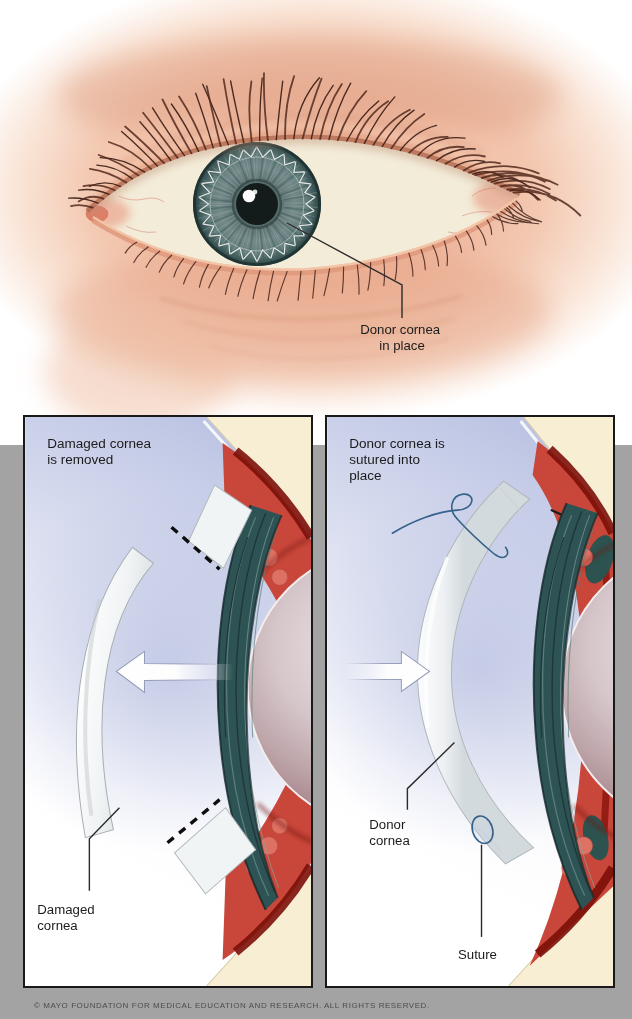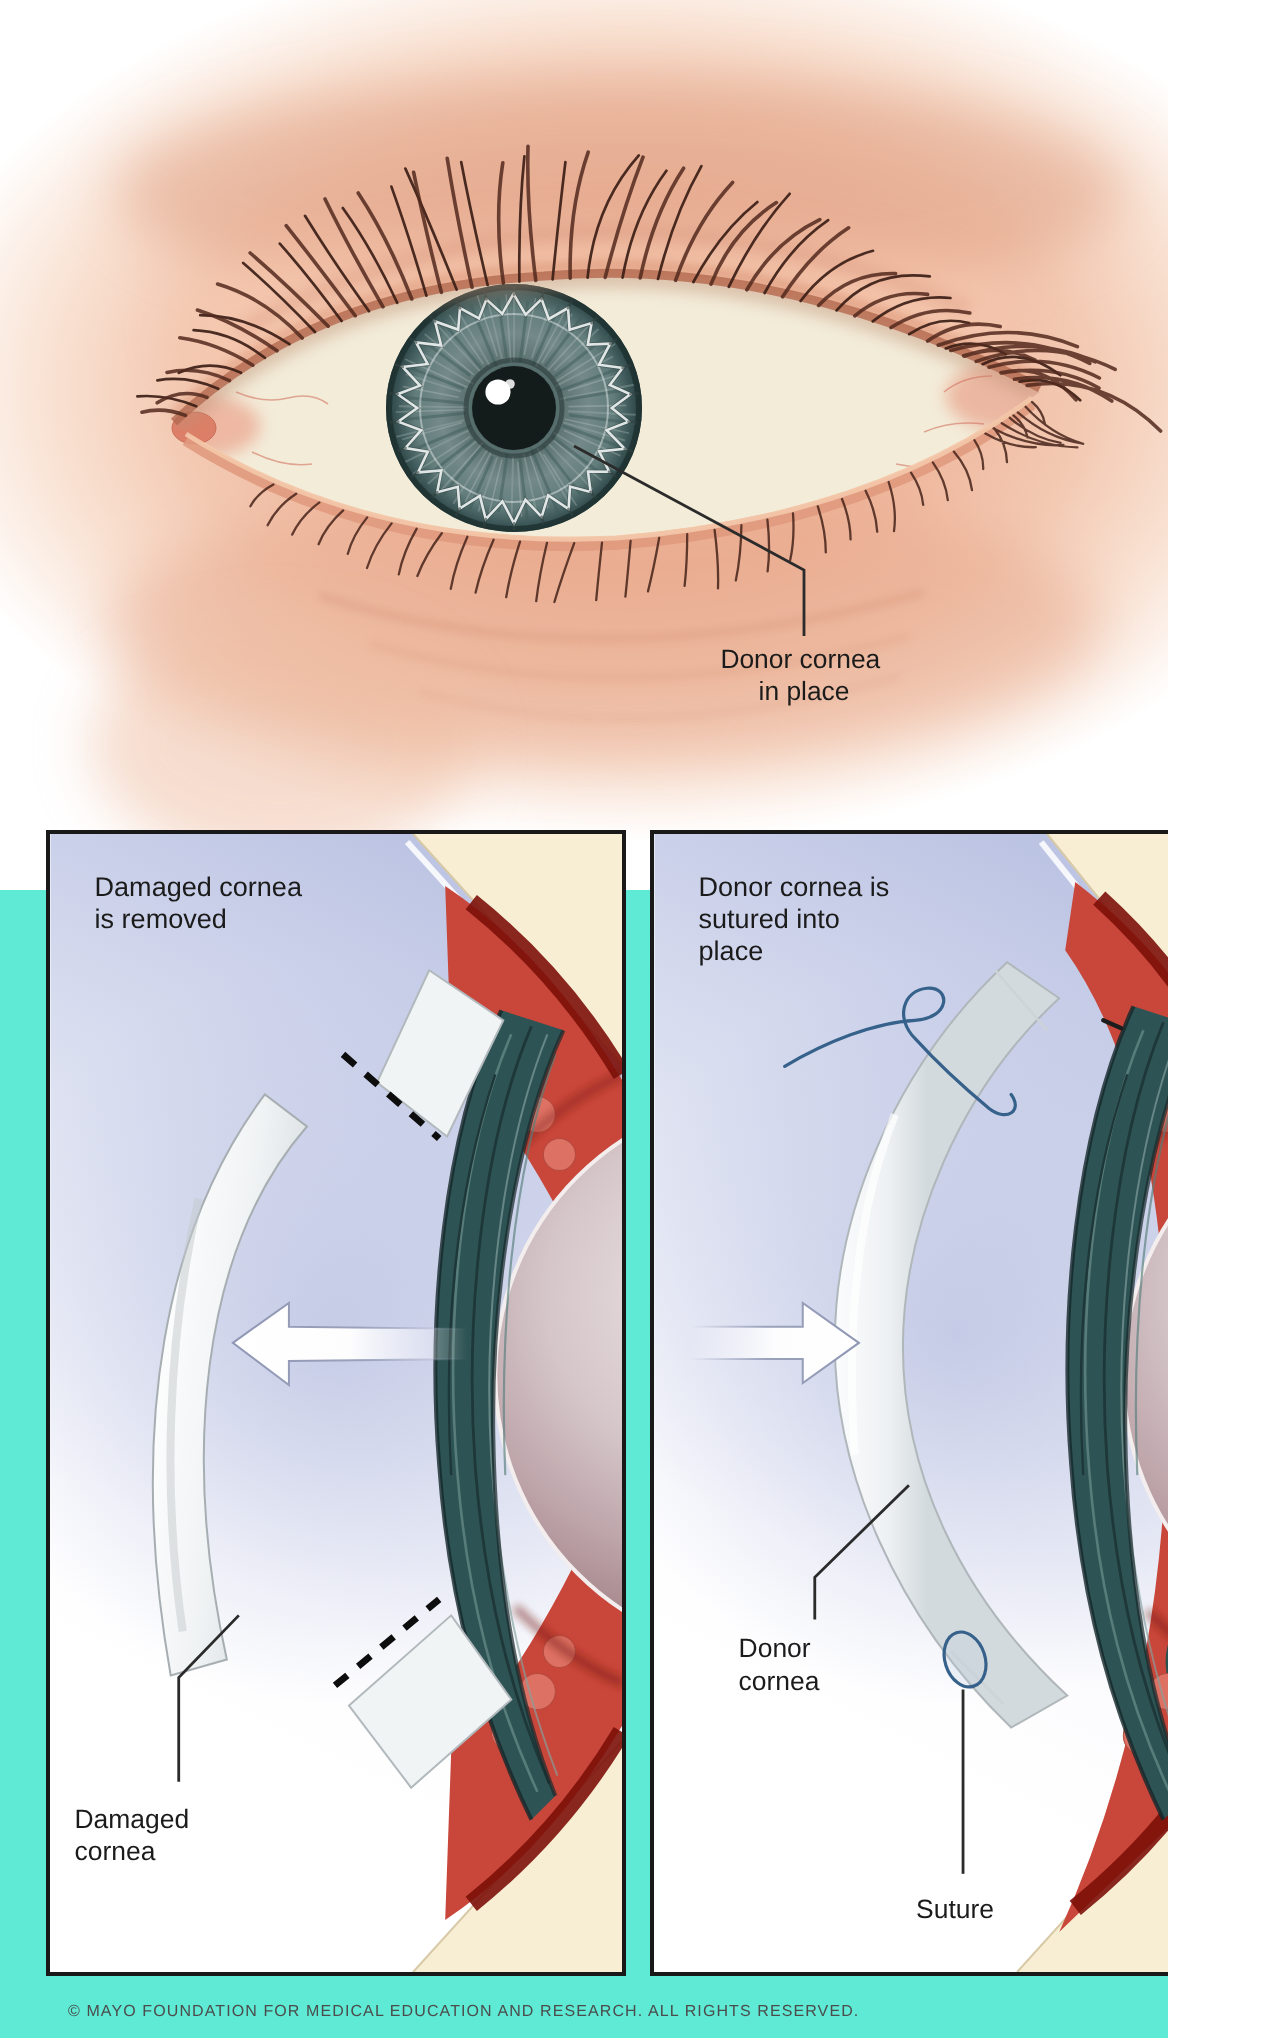--- a/index.html
+++ b/index.html
@@ -1,16 +1,16 @@
 <!DOCTYPE html>
 <html><head>
 <meta charset="utf-8">
 <style>
   html,body{margin:0;padding:0;background:#ffffff;}
-  .stage{position:relative;width:584px;height:1019px;background:#5eead4;overflow:hidden;
+  .stage{position:relative;width:632px;height:1019px;background:#a3a3a3;overflow:hidden;
          font-family:"Liberation Sans",sans-serif;}
   .stage svg{display:block;}
   #eye-svg{position:absolute;top:0;left:0;}
   .panel{position:absolute;top:415px;width:290px;height:573px;border:2px solid #191919;
          background:#ffffff;box-sizing:border-box;}
   .panel.left{left:23px;}
   .panel.right{left:325px;}
   svg text{font-family:"Liberation Sans",sans-serif;fill:#1b1b1b;}
   .title-text{font-size:13.5px;}
   .callout-text{font-size:13.2px;}

